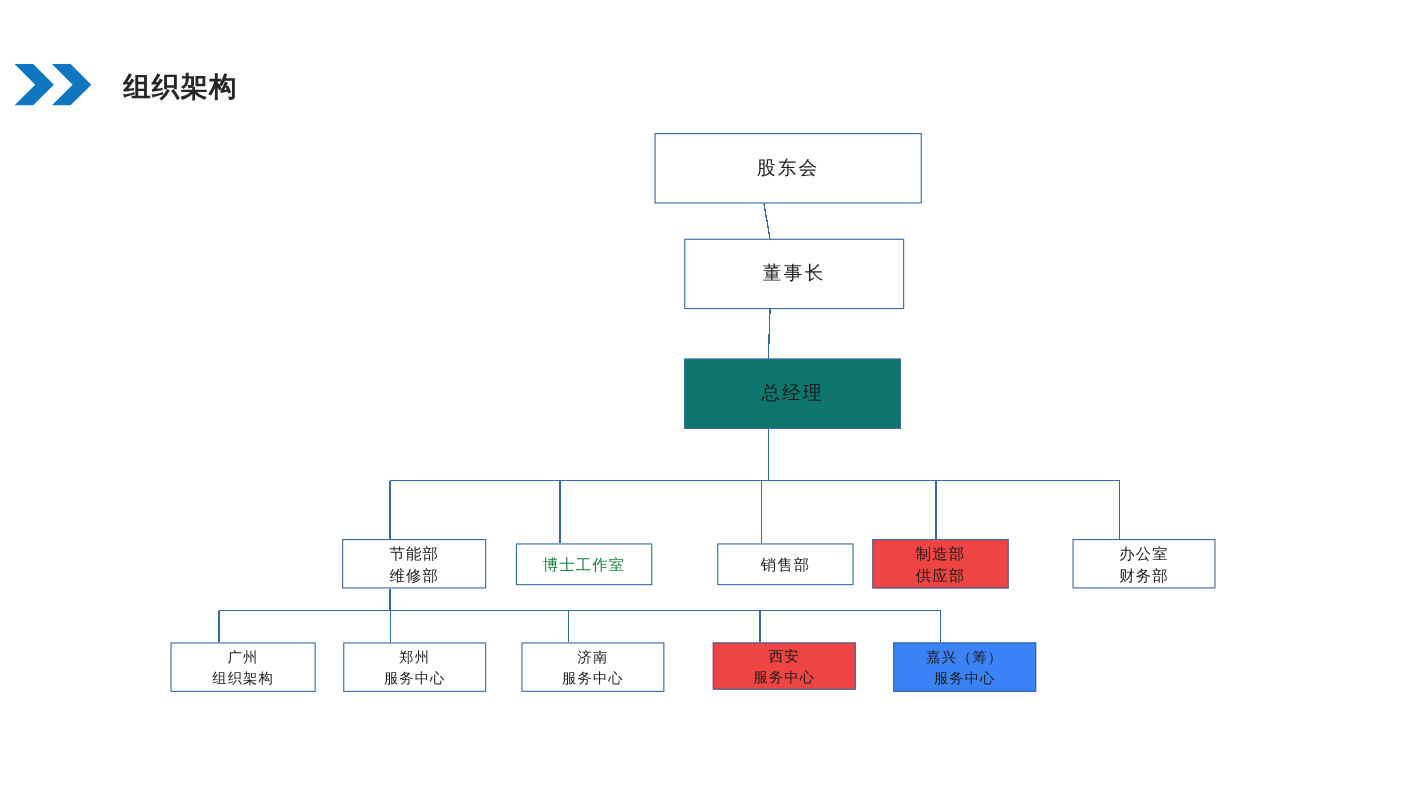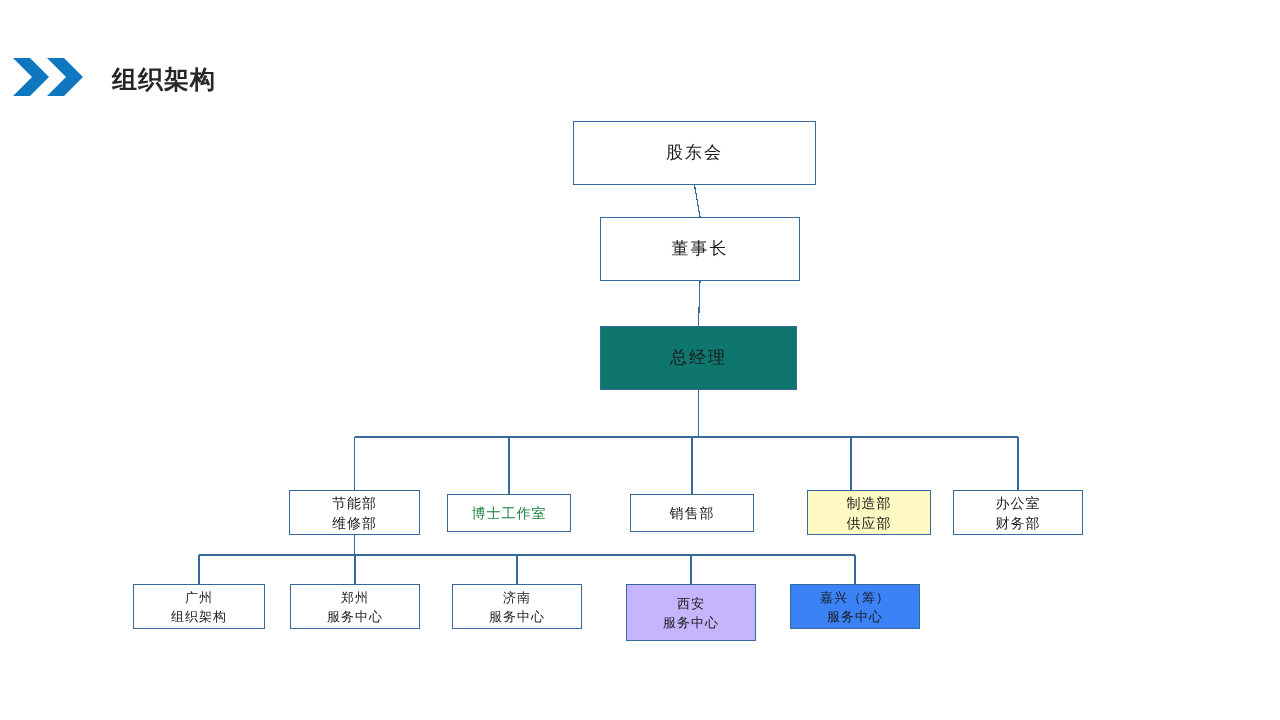--- a/index.html
+++ b/index.html
@@ -64,20 +64,21 @@
     position: absolute;
     box-sizing: border-box;
     border: 1px solid #36699e;
     background: #ffffff;
     color: #1a1a1a;
     display: flex;
     align-items: center;
     justify-content: center;
     text-align: center;
     letter-spacing: 2px;
+    margin-left: 22px;
   }
   .node .node-label {
     display: block;
     white-space: pre-line;
   }
 
   .level-1 { font-size: 17px; line-height: 24px; }
   .level-2 { font-size: 17px; line-height: 24px; }
   .level-3 { font-size: 17px; line-height: 24px; }
   .level-4 { font-size: 14px; line-height: 20px; letter-spacing: 1px; }
@@ -128,41 +129,41 @@
       <div class="node level-4" style="left: 289px; top: 490px; width: 131px; height: 45px; border-color: rgb(54, 105, 158); background: rgb(255, 255, 255); color: rgb(26, 26, 26);">
         <span class="node-label">节能部
 维修部</span>
       </div>
       <div class="node level-4" style="left: 447px; top: 494px; width: 124px; height: 38px; border-color: rgb(54, 105, 158); background: rgb(255, 255, 255); color: #15803d;">
         <span class="node-label">博士工作室</span>
       </div>
       <div class="node level-4" style="left: 630px; top: 494px; width: 124px; height: 38px; border-color: rgb(54, 105, 158); background: rgb(255, 255, 255); color: rgb(26, 26, 26);">
         <span class="node-label">销售部</span>
       </div>
-      <div class="node level-4" style="left: 807px; top: 490px; width: 124px; height: 45px; border-color: rgb(54, 105, 158); background: #fef9c3; color: rgb(26, 26, 26);">
+      <div class="node level-4" style="left: 771px; top: 490px; width: 124px; height: 45px; border-color: rgb(54, 105, 158); background: #ef4444; color: rgb(26, 26, 26);">
         <span class="node-label">制造部
 供应部</span>
       </div>
       <div class="node level-4" style="left: 953px; top: 490px; width: 130px; height: 45px; border-color: rgb(54, 105, 158); background: rgb(255, 255, 255); color: rgb(26, 26, 26);">
         <span class="node-label">办公室
 财务部</span>
       </div>
       <div class="node level-5" style="left: 133px; top: 584px; width: 132px; height: 45px; border-color: rgb(54, 105, 158); background: rgb(255, 255, 255); color: rgb(26, 26, 26);">
         <span class="node-label">广州
 组织架构</span>
       </div>
       <div class="node level-5" style="left: 290px; top: 584px; width: 130px; height: 45px; border-color: rgb(54, 105, 158); background: rgb(255, 255, 255); color: rgb(26, 26, 26);">
         <span class="node-label">郑州
 服务中心</span>
       </div>
       <div class="node level-5" style="left: 452px; top: 584px; width: 130px; height: 45px; border-color: rgb(54, 105, 158); background: rgb(255, 255, 255); color: rgb(26, 26, 26);">
         <span class="node-label">济南
 服务中心</span>
       </div>
-      <div class="node level-5" style="left: 626px; top: 584px; width: 130px; height: 57px; border-color: rgb(54, 105, 158); background: #c4b5fd; color: rgb(26, 26, 26);">
+      <div class="node level-5" style="left: 626px; top: 584px; width: 130px; height: 43px; border-color: rgb(54, 105, 158); background: #ef4444; color: rgb(26, 26, 26);">
         <span class="node-label">西安
 服务中心</span>
       </div>
       <div class="node level-5" style="left: 790px; top: 584px; width: 130px; height: 45px; border-color: rgb(54, 105, 158); background: #3b82f6; color: rgb(26, 26, 26);">
         <span class="node-label">嘉兴（筹）
 服务中心</span>
       </div>
     </div>
 </div>
 

